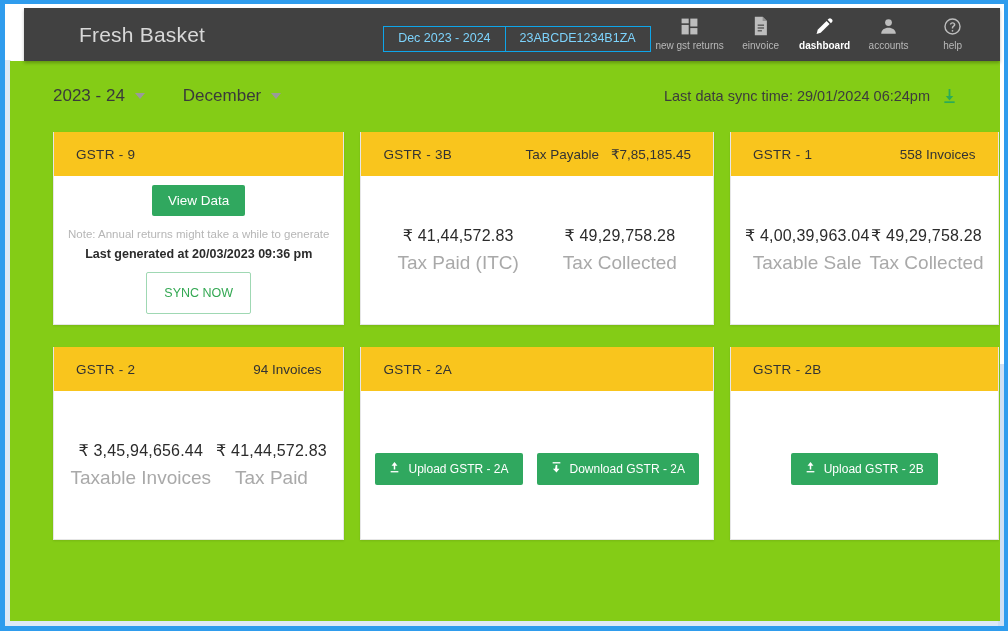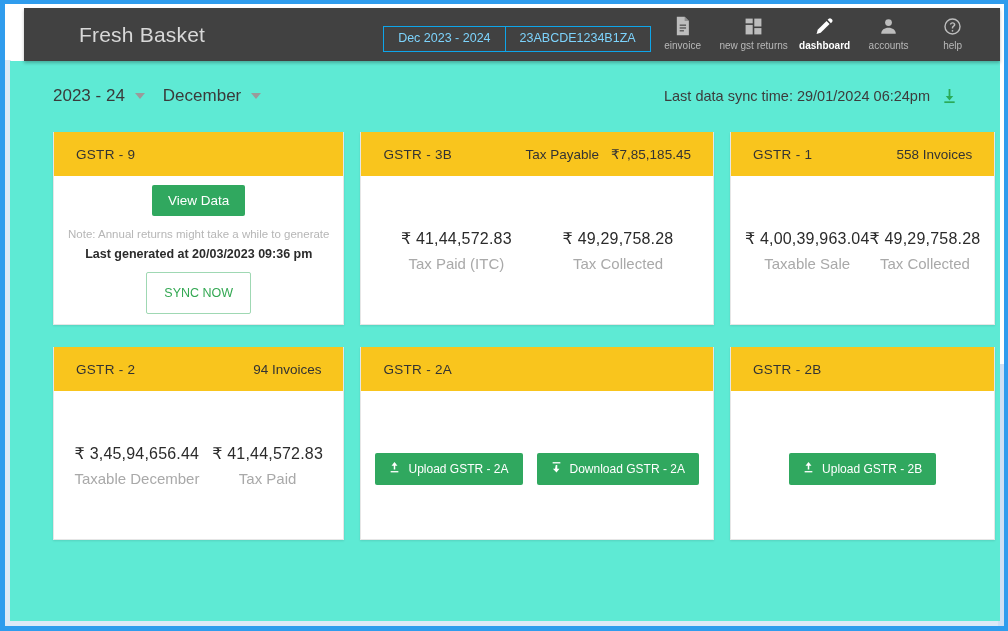--- a/index.html
+++ b/index.html
@@ -103,40 +103,40 @@
   }
   .navitem.active { color: #ffffff; font-weight: bold; }
   .navitem.active .glyph svg { fill: #ffffff; }
   .navitem svg { fill: #bdbdbd; }
   .navitem.wide { width: 78px; }
 
   
   .content {
     position: absolute;
     left: 5px; right: 4px; top: 57px; bottom: 5px;
-    background: #5eead4;
+    background: #84cc16;
     padding: 0 43px;
     overflow: hidden;
   }
 
   .filterbar {
     display: flex;
     align-items: center;
     height: 62px;
     padding-top: 8px;
   }
   .filter-sel {
     display: flex;
     align-items: center;
     font-size: 17px;
     color: #3a3a3a;
     cursor: pointer;
     white-space: nowrap;
   }
-  .filter-sel + .filter-sel { margin-left: 18px; justify-content: center; }
+  .filter-sel + .filter-sel { margin-left: 38px; justify-content: center; }
   .caret {
     width: 0; height: 0;
     border-left: 5px solid transparent;
     border-right: 5px solid transparent;
     border-top: 6px solid #9a9a9a;
     margin-left: 10px;
   }
   .sync-line {
     margin-left: auto;
     display: flex;
@@ -198,21 +198,21 @@
   }
   .metric { text-align: center; }
   .metric .amount {
     font-size: 16px;
     color: #2b2b2b;
     white-space: nowrap;
     letter-spacing: .2px;
   }
   .metric .label {
     margin-top: 7px;
-    font-size: 15px;
+    font-size: 19px;
     color: #a9a9a9;
     white-space: nowrap;
   }
 
   
   .g9 {
     width: 100%;
     display: flex;
     flex-direction: column;
     align-items: center;
@@ -294,43 +294,43 @@
 
       <div class="brand">Fresh Basket</div>
 
       <div class="ctx-group">
         <div class="ctx-box">Dec 2023 - 2024</div>
         <div class="ctx-box">23ABCDE1234B1ZA</div>
       </div>
 
       <div class="navicons">
 
+        <div class="navitem wide">
+          <span class="glyph">
+            <svg width="19" height="19" viewBox="0 0 24 24">
+              <rect x="2" y="2" width="9" height="6"></rect>
+              <rect x="13" y="2" width="9" height="10"></rect>
+              <rect x="2" y="10" width="9" height="12"></rect>
+              <rect x="13" y="14" width="9" height="8"></rect>
+            </svg>
+          </span>
+          <span>new gst returns</span>
+        </div>
+
         <div class="navitem">
           <span class="glyph">
             <svg width="17" height="20" viewBox="0 0 24 28">
               <path d="M4 1h11l6 6v20H4z" fill="#bdbdbd"></path>
               <path d="M15 1v6h6" fill="#8f8f8f"></path>
               <rect x="8" y="12" width="9" height="1.6" fill="#414141"></rect>
               <rect x="8" y="16" width="9" height="1.6" fill="#414141"></rect>
               <rect x="8" y="20" width="6" height="1.6" fill="#414141"></rect>
             </svg>
           </span>
           <span>einvoice</span>
-        </div>
-
-        <div class="navitem wide">
-          <span class="glyph">
-            <svg width="19" height="19" viewBox="0 0 24 24">
-              <rect x="2" y="2" width="9" height="6"></rect>
-              <rect x="13" y="2" width="9" height="10"></rect>
-              <rect x="2" y="10" width="9" height="12"></rect>
-              <rect x="13" y="14" width="9" height="8"></rect>
-            </svg>
-          </span>
-          <span>new gst returns</span>
         </div>
 
         <div class="navitem active">
           <span class="glyph">
             <svg width="19" height="20" viewBox="0 0 24 24">
               <path d="M20.5 2.8c-.9-.9-2.3-.9-3.2 0l-1.4 1.4 4.2 4.2 1.4-1.4c.9-.9.9-2.3 0-3.2z"></path>
               <path d="M14.6 5.6L3.4 16.8 2 22l5.2-1.4L18.4 9.4z"></path>
             </svg>
           </span>
           <span>dashboard</span>
@@ -457,21 +457,21 @@
           <div class="card-head">
             <span class="title">GSTR - 2</span>
             <span class="right">
               <span class="val">94 Invoices</span>
             </span>
           </div>
           <div class="card-body">
             <div class="metrics">
               <div class="metric">
                 <div class="amount">₹ 3,45,94,656.44</div>
-                <div class="label">Taxable December</div>
+                <div class="label">Taxable Invoices</div>
               </div>
               <div class="metric">
                 <div class="amount">₹ 41,44,572.83</div>
                 <div class="label">Tax Paid</div>
               </div>
             </div>
           </div>
         </div>
 
         <div class="card">

